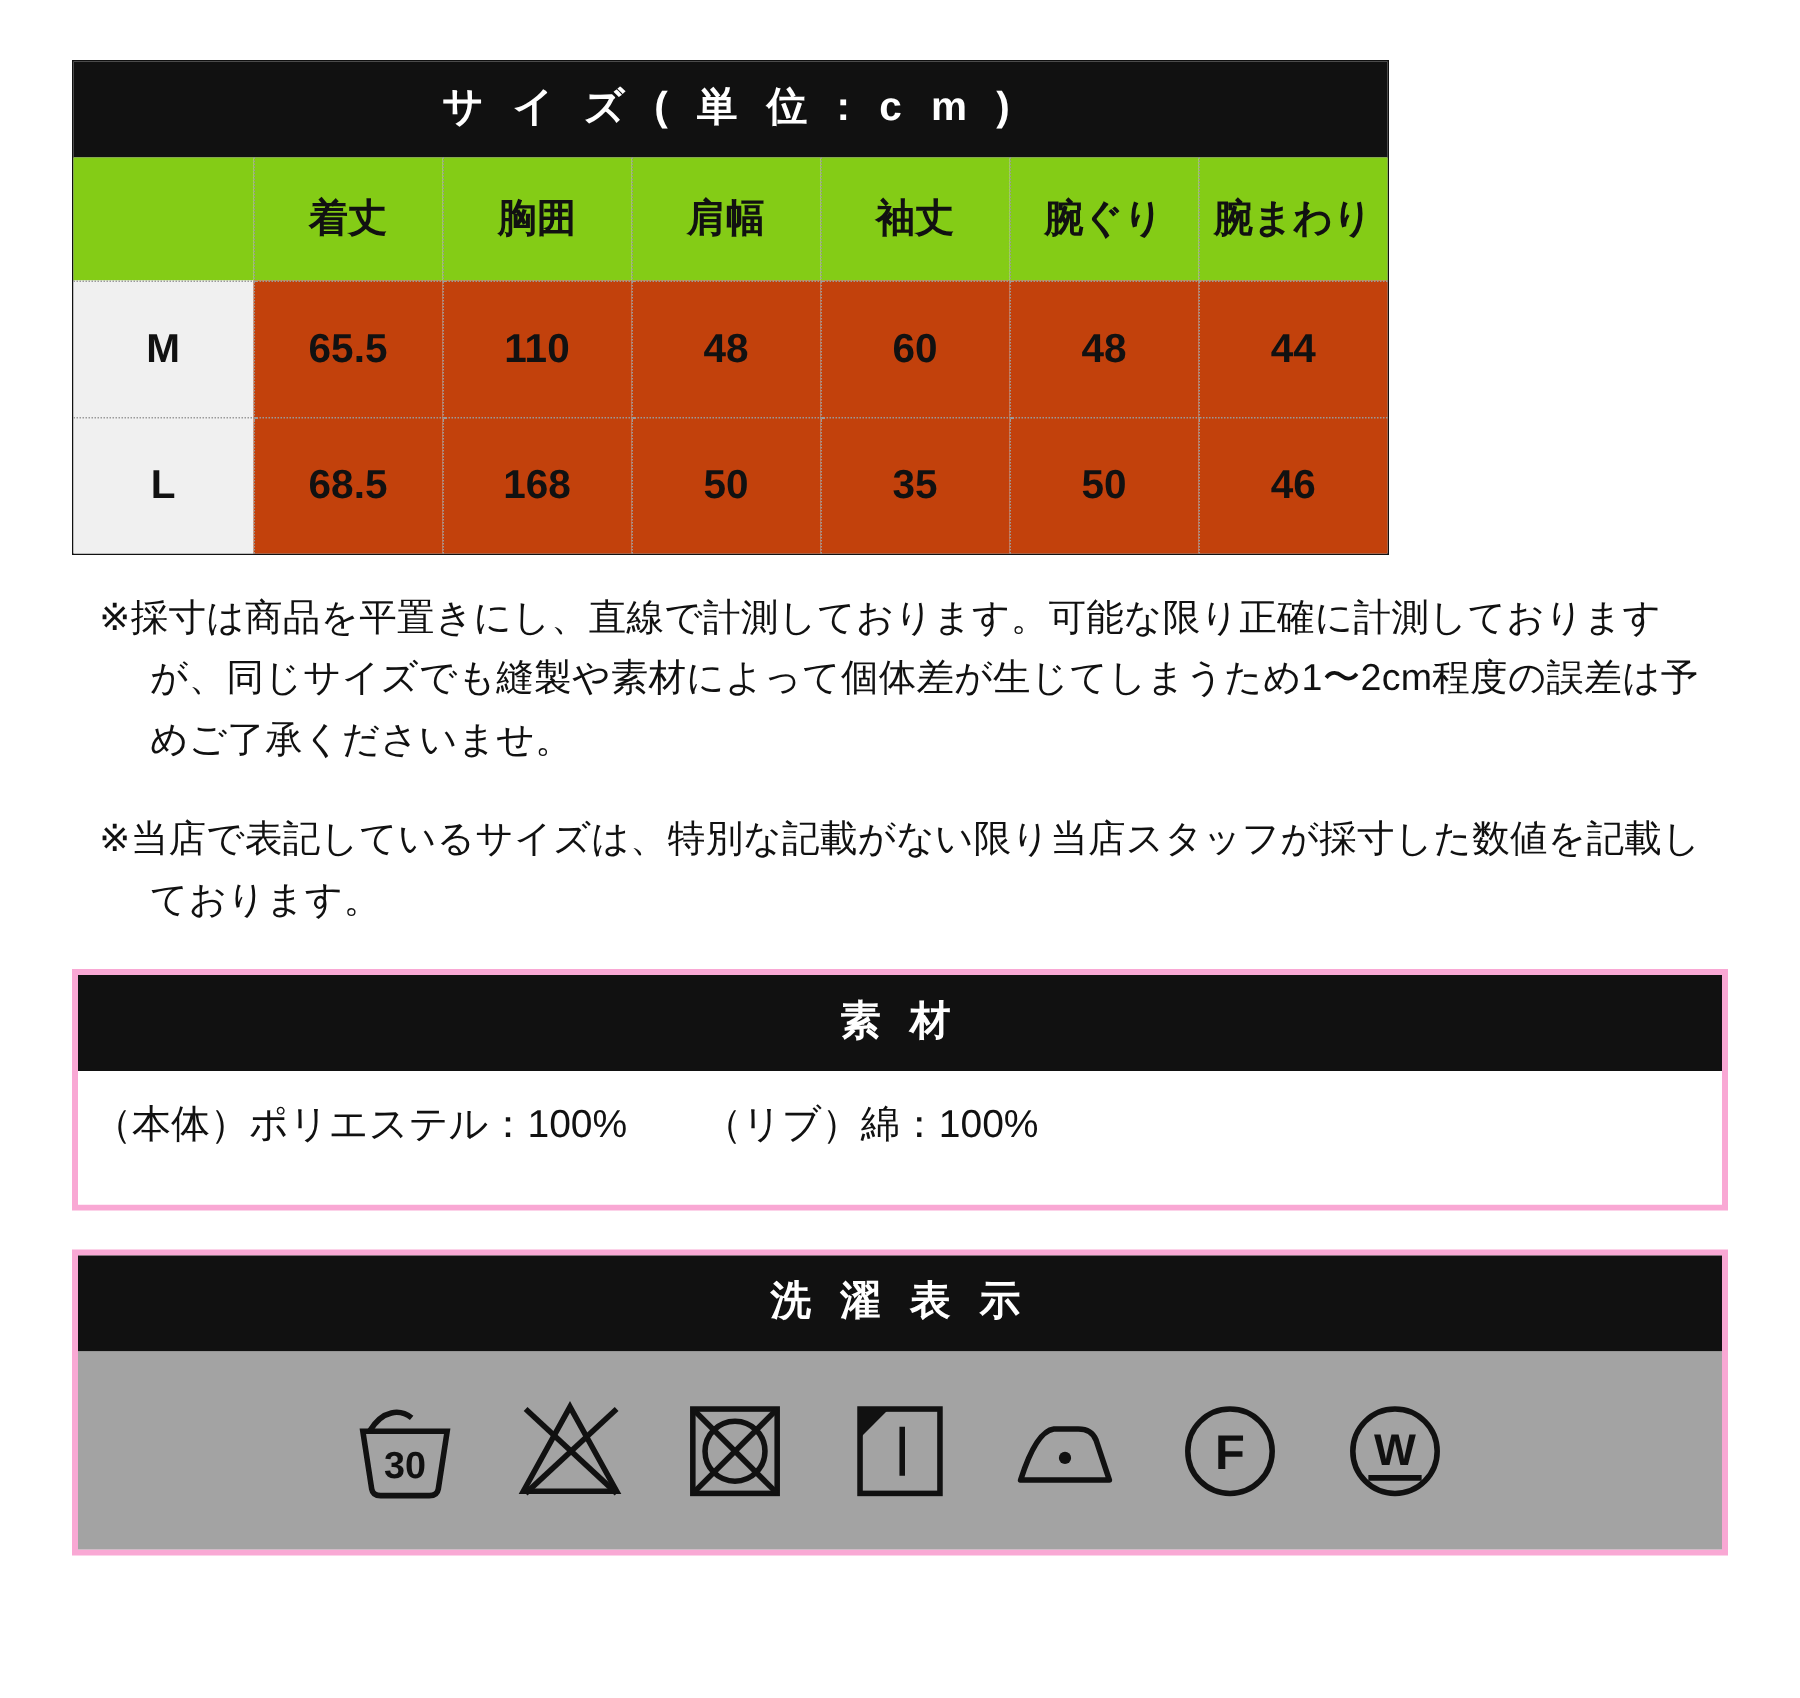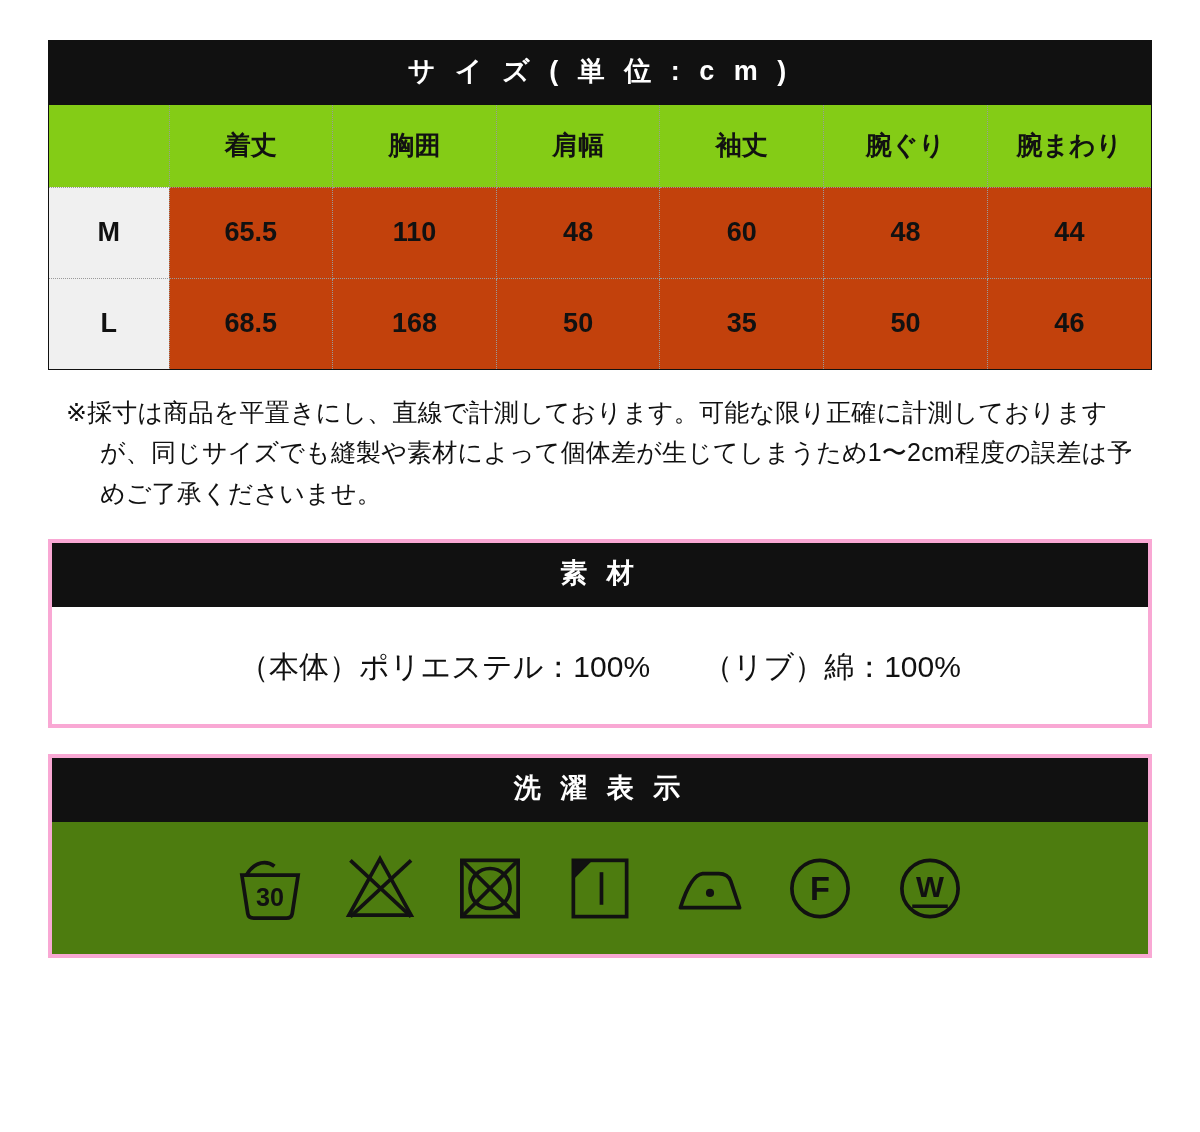--- a/index.html
+++ b/index.html
@@ -18,21 +18,21 @@
   .page {
     position: relative;
     width: 1200px;
     height: 1132px;
     box-sizing: border-box;
     padding: 40px 48px 0 48px;
   }
 
   
   .size-block {
-    width: 1104px;
+    width: 878px;
     border: 1px solid #111111;
     box-sizing: border-box;
   }
   .band-title {
     background: #111111;
     color: #ffffff;
     text-align: center;
     font-size: 27px;
     letter-spacing: 6px;
     font-weight: 700;
@@ -92,34 +92,33 @@
 
   
   .panel {
     width: 1104px;
     border: 4px solid #f9a8d4;
     box-sizing: border-box;
     margin-top: 26px;
   }
   .panel-body {
     background: #ffffff;
-    text-align: center;
-    font-size: 30px;
-    padding: 40px 10px 36px 10px;
+    font-size: 26px;
+    padding: 18px 10px 36px 10px;
     color: #111111;
   }
   .material-text .gap { display: inline-block; width: 36px; }
 
   .wash-row {
     display: flex;
     align-items: flex-start;
     justify-content: center;
     gap: 36px;
     padding: 28px 10px 30px 10px;
-    background: #4d7c0f;
+    background: #a3a3a3;
   }
   .wash-icon {
     width: 74px;
     height: 74px;
     display: block;
   }
 </style>
 </head>
 <body>
 
@@ -167,20 +166,21 @@
           <td>35</td>
           <td>50</td>
           <td>46</td>
         </tr>
       </tbody>
     </table>
   </section>
 
   <div class="notes">
     <p class="note">※採寸は商品を平置きにし、直線で計測しております。可能な限り正確に計測しておりますが、同じサイズでも縫製や素材によって個体差が生じてしまうため1〜2cm程度の誤差は予めご了承くださいませ。</p>
+    <p class="note">※当店で表記しているサイズは、特別な記載がない限り当店スタッフが採寸した数値を記載しております。</p>
   </div>
 
   <section class="panel">
     <div class="band-title">素 材</div>
     <div class="panel-body material-text">
       <span>（本体）ポリエステル：100%</span>
       <span class="gap"></span>
       <span>（リブ）綿：100%</span>
     </div>
   </section>

